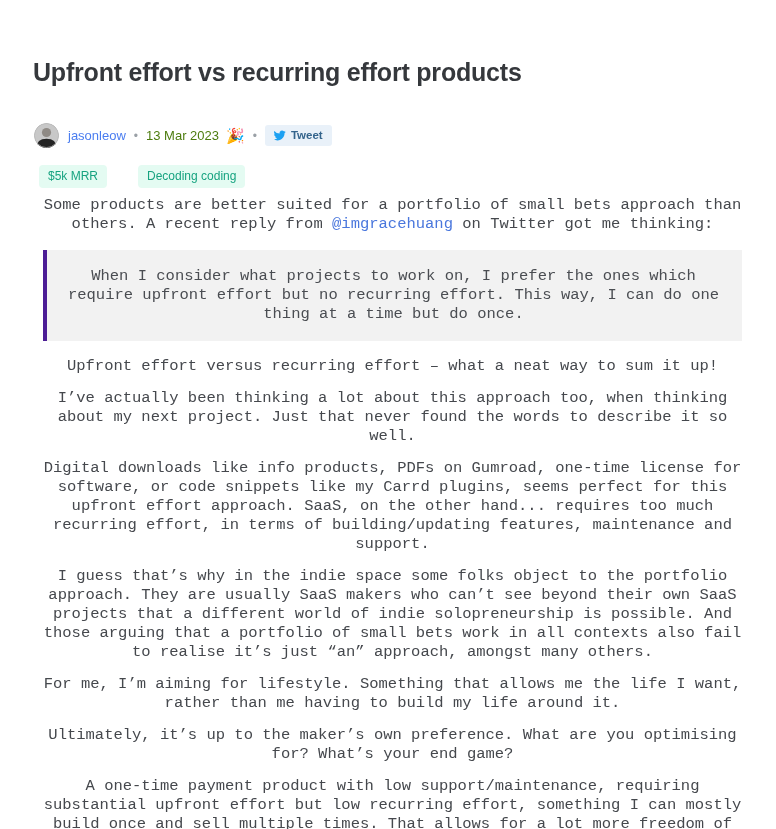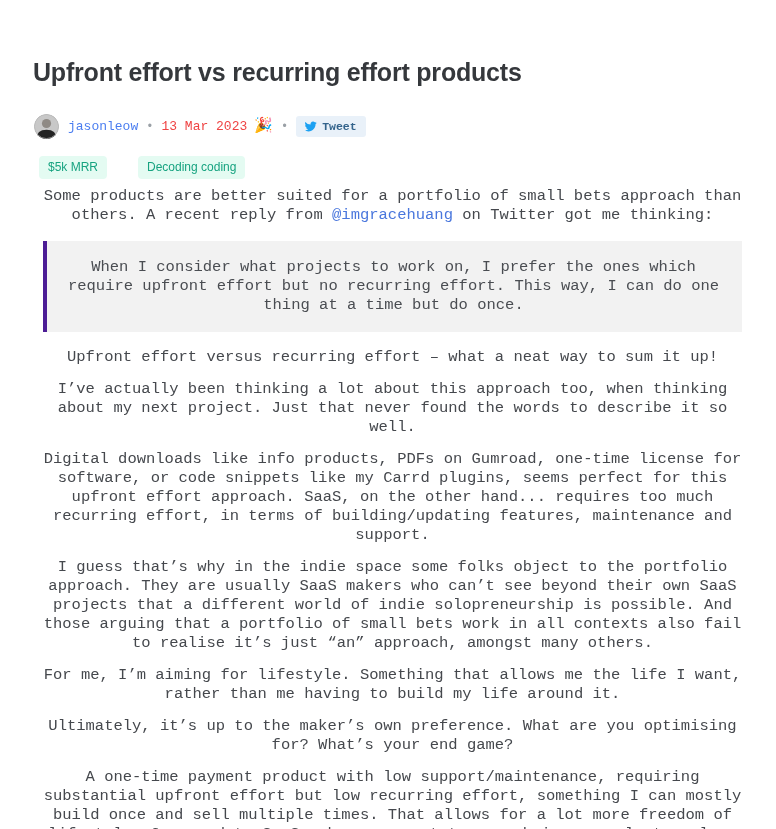--- a/index.html
+++ b/index.html
@@ -16,47 +16,46 @@
   .post-title {
     margin-left: -10px;
     font-family: "Liberation Sans", sans-serif;
     font-size: 25px;
     line-height: 31px;
     font-weight: 700;
     letter-spacing: -0.2px;
     color: #35383c;
   }
   .meta-row {
-    margin: 26px 0 0 -9px;
+    margin: 35px 0 0 -9px;
     display: flex;
     align-items: center;
     font-size: 13px;
     color: #7d848c;
-    font-family: Liberation Mono, monospace;
   }
   .avatar {
     width: 25px;
     height: 25px;
     border-radius: 50%;
     overflow: hidden;
     flex: 0 0 auto;
     display: block;
   }
   .author-link {
     margin-left: 9px;
     color: #4a7df0;
     text-decoration: none;
     font-size: 13px;
   }
   .meta-dot {
     margin: 0 8px;
     color: #9aa0a6;
     font-size: 12px;
   }
-  .post-date { color: #ef4444; }
+  .post-date { color: #4d7c0f; }
   .party-emoji {
     margin-left: 7px;
     font-size: 15px;
     line-height: 15px;
   }
   .tweet-button {
     display: inline-flex;
     align-items: center;
     gap: 5px;
     background: #e9f1f9;

